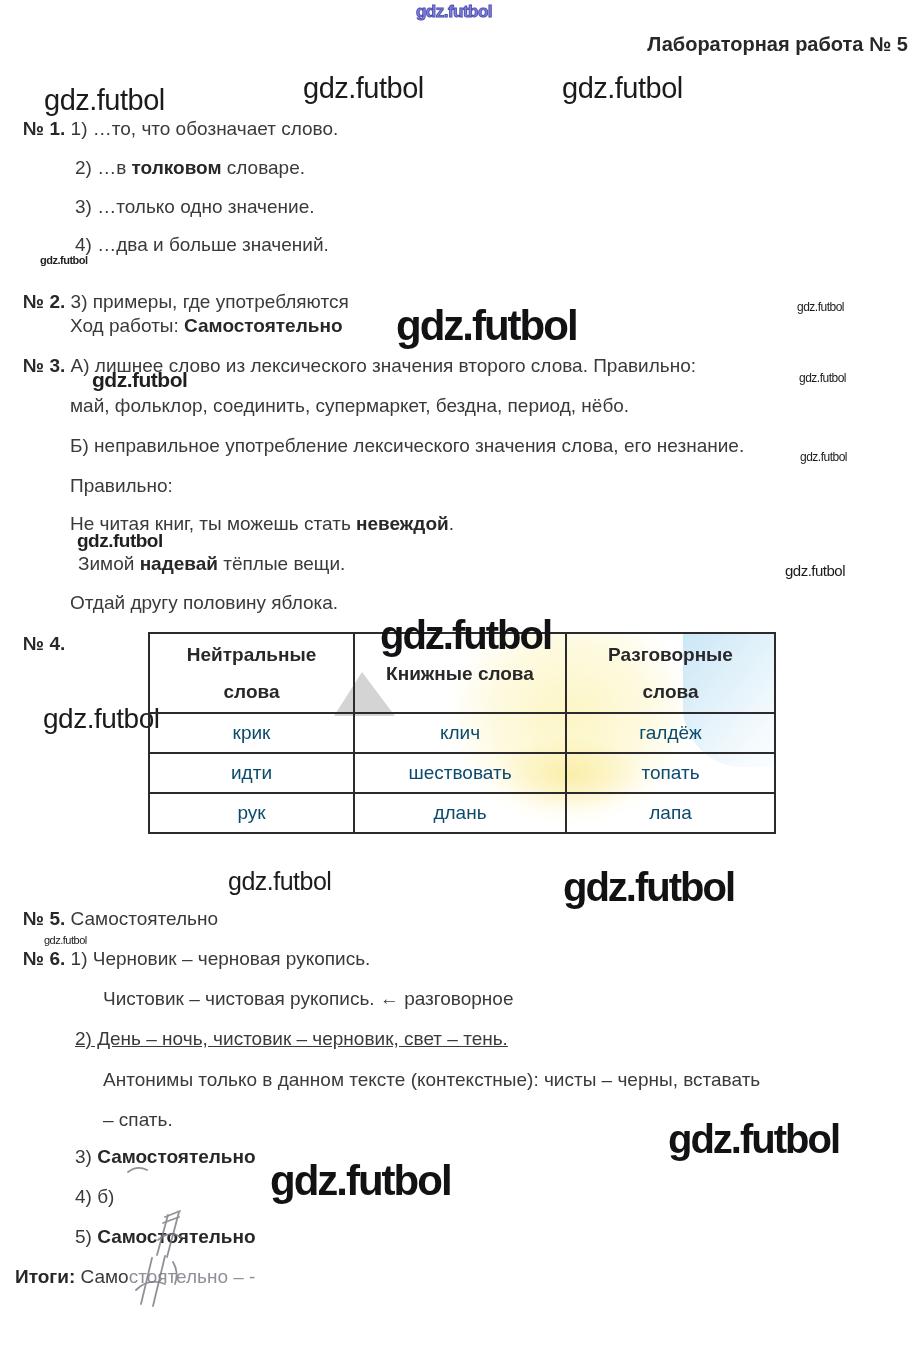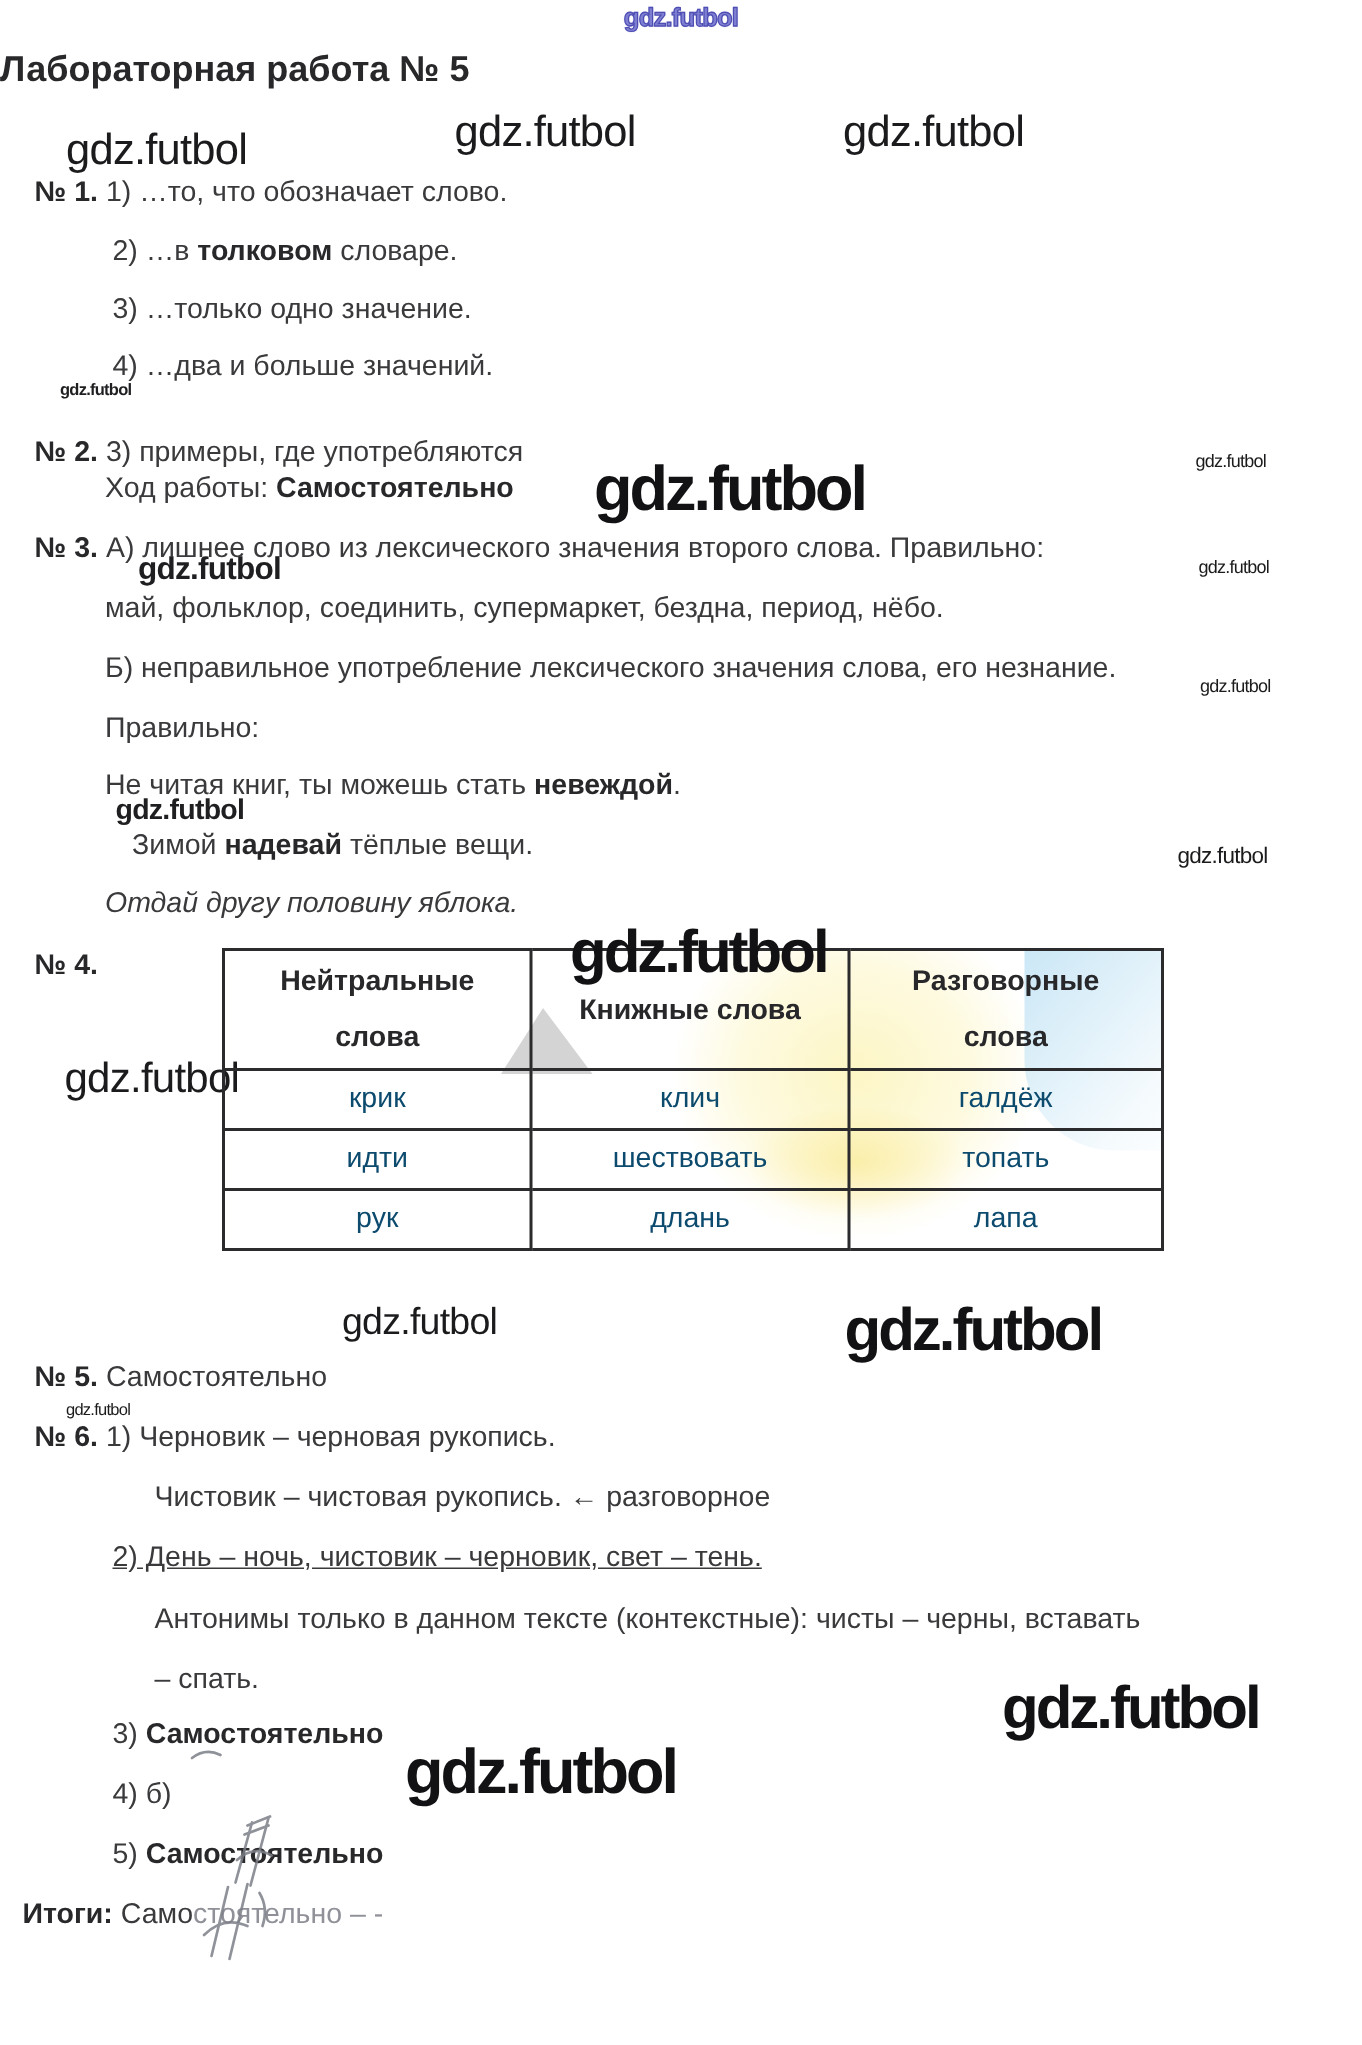--- a/index.html
+++ b/index.html
@@ -1,21 +1,21 @@
 <!DOCTYPE html>
 <html><head>
 <meta charset="utf-8">
 <style>
   html,body{margin:0;padding:0;background:#ffffff;}
   #page{position:relative;width:908px;height:1363px;background:#ffffff;overflow:hidden;
         font-family:"Liberation Sans", sans-serif;color:#313134;}
   .line{position:absolute;font-size:19px;line-height:22px;white-space:nowrap;color:#3a3a3d;}
   .seg-b{font-weight:bold;color:#28282b;}
   .fade{color:#8f9098;}
-  .title{position:absolute;left:0;right:0;top:33px;text-align:left;font-size:24px;
+  .title{position:absolute;left:0;right:0;top:33px;text-align:right;font-size:20px;
          font-weight:bold;color:#28282b;}
   .wm{position:absolute;white-space:nowrap;color:#1b1b1d;letter-spacing:-0.5px;}
   .wm-outline{color:rgba(130,130,215,0.18);-webkit-text-stroke:0.9px #4d4db4;
               font-weight:bold;text-shadow:0 0 1px #7a7ad0;}
   .wm-big{font-weight:bold;letter-spacing:-2px;color:#121214;}
   .wm-boldsm{font-weight:bold;color:#1f1f22;}
   
   .tbl-wrap{position:absolute;left:148px;top:632px;width:628px;}
   .logo-layer{position:absolute;left:0;top:0;width:628px;height:248px;z-index:0;overflow:hidden;}
   .logo-ball{position:absolute;left:300px;top:-30px;width:245px;height:225px;border-radius:50%;
@@ -67,22 +67,22 @@
   <div class="line" style="left:75px;top:234px;"><span>4) …два и больше значений.</span></div>
 
   <div class="line" style="left:23px;top:275px;margin-top:16px;"><span class="seg-b">№ 2.</span><span> 3) примеры, где употребляются</span></div>
   <div class="line" style="left:70px;top:315px;"><span>Ход работы: </span><span class="seg-b">Самостоятельно</span></div>
 
   <div class="line" style="left:23px;top:355px;"><span class="seg-b">№ 3.</span><span> А) лишнее слово из лексического значения второго слова. Правильно:</span></div>
   <div class="line" style="left:70px;top:395px;"><span>май, фольклор, соединить, супермаркет, бездна, период, нёбо.</span></div>
   <div class="line" style="left:70px;top:435px;"><span>Б) неправильное употребление лексического значения слова, его незнание.</span></div>
   <div class="line" style="left:70px;top:475px;"><span>Правильно:</span></div>
   <div class="line" style="left:70px;top:513px;"><span>Не читая книг, ты можешь стать </span><span class="seg-b">невеждой</span><span>.</span></div>
-  <div class="line" style="left:88px;top:553px;"><span>Зимой </span><span class="seg-b">надевай</span><span> тёплые вещи.</span></div>
-  <div class="line" style="left:70px;top:592px;font-style:italic;"><span>Отдай другу половину яблока.</span></div>
+  <div class="line" style="left:78px;top:553px;"><span>Зимой </span><span class="seg-b">надевай</span><span> тёплые вещи.</span></div>
+  <div class="line" style="left:70px;top:592px;"><span>Отдай другу половину яблока.</span></div>
 
   <div class="line" style="left:23px;top:633px;"><span class="seg-b">№ 4.</span></div>
 
   <div class="tbl-wrap">
     <div class="logo-layer">
       <div class="logo-ball"></div>
       <div class="logo-ball2"></div>
       <div class="logo-blue"></div>
       <svg width="628" height="248">
         <polygon points="214,40 247,84 186,84" fill="#c9c9c9" opacity="0.8"></polygon>

